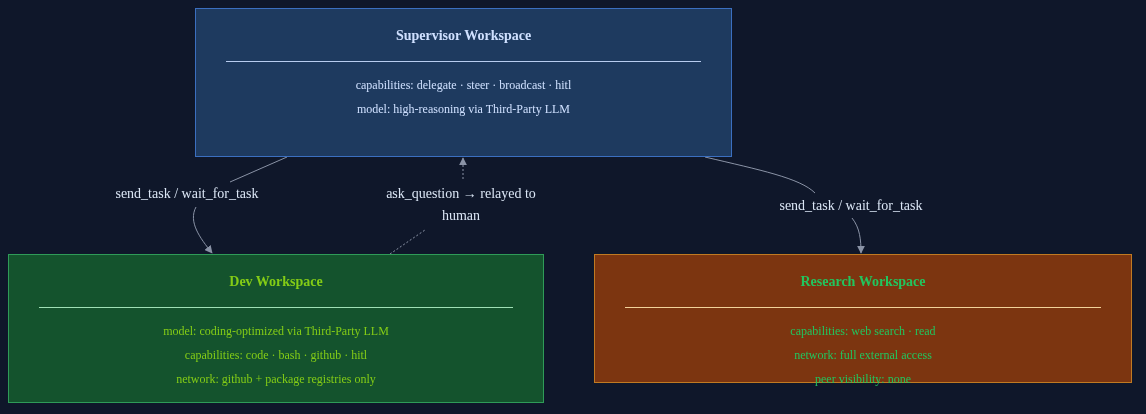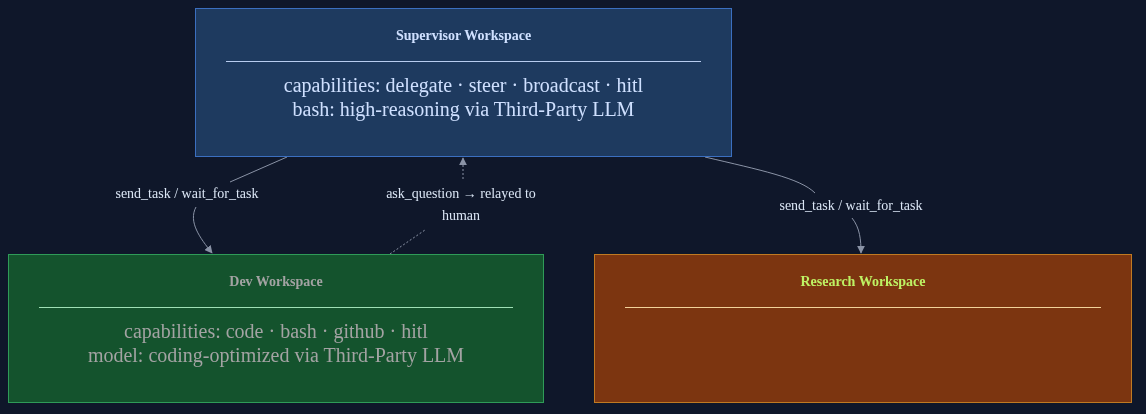--- a/index.html
+++ b/index.html
@@ -25,36 +25,36 @@
     .node .rule {
       position: absolute;
       height: 0;
       border-top: 1.5px solid;
       top: 52px;
     }
     .node .lines {
       position: absolute;
       left: 0; right: 0;
       top: 64px;
-      font-size: 20px;
+      font-size: 12px;
       line-height: 24px;
     }
     #supervisor {
       left: 195px; top: 8px; width: 537px; height: 149px;
       background: #1e3a5f; border: 1.5px solid #3b6fc0; color: #cfe0ff; text-decoration: underline;
     }
     #supervisor .rule { left: 30px; right: 30px; border-color: #b8ccef; }
     #dev {
       left: 8px; top: 254px; width: 536px; height: 149px;
-      background: #14532d; border: 1.5px solid #2f9b58; color: #a3a3a3;
+      background: #14532d; border: 1.5px solid #2f9b58; color: #84cc16;
     }
     #dev .rule { left: 30px; right: 30px; border-color: #9fe0b5; }
     #research {
-      left: 594px; top: 254px; width: 538px; height: 149px;
-      background: #7c3510; border: 1.5px solid #c07a22; color: #bef264;
+      left: 594px; top: 254px; width: 538px; height: 129px;
+      background: #7c3510; border: 1.5px solid #c07a22; color: #22c55e;
     }
     #research .rule { left: 30px; right: 30px; border-color: #f2d29a; }
     svg.edges { position: absolute; left: 0; top: 0; }
     .elabel {
       position: absolute;
       color: #dbe6f5;
       font-size: 14px;
       text-align: center;
       line-height: 22px;
     }
@@ -86,29 +86,35 @@
   <div>human</div>
 </div>
 
 <div class="elabel" style="left:760px; top:195px; width:182px;">send_task / wait_for_task</div>
 
 <div class="node" id="supervisor">
   <div class="title">Supervisor Workspace</div>
   <div class="rule"></div>
   <div class="lines">
     <div>capabilities: delegate · steer · broadcast · hitl</div>
-    <div>bash: high-reasoning via Third-Party LLM</div>
+    <div>model: high-reasoning via Third-Party LLM</div>
   </div>
 </div>
 
 <div class="node" id="dev">
   <div class="title">Dev Workspace</div>
   <div class="rule"></div>
   <div class="lines">
+    <div>model: coding-optimized via Third-Party LLM</div>
     <div>capabilities: code · bash · github · hitl</div>
-    <div>model: coding-optimized via Third-Party LLM</div>
+    <div>network: github + package registries only</div>
   </div>
 </div>
 
 <div class="node" id="research">
   <div class="title">Research Workspace</div>
   <div class="rule"></div>
+  <div class="lines">
+    <div>capabilities: web search · read</div>
+    <div>network: full external access</div>
+    <div>peer visibility: none</div>
+  </div>
 </div>
 
 </body></html>

